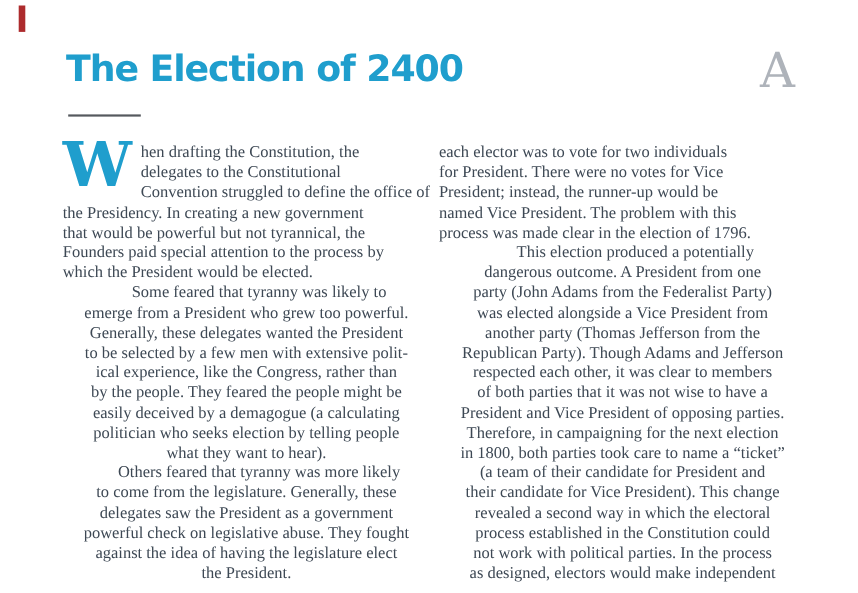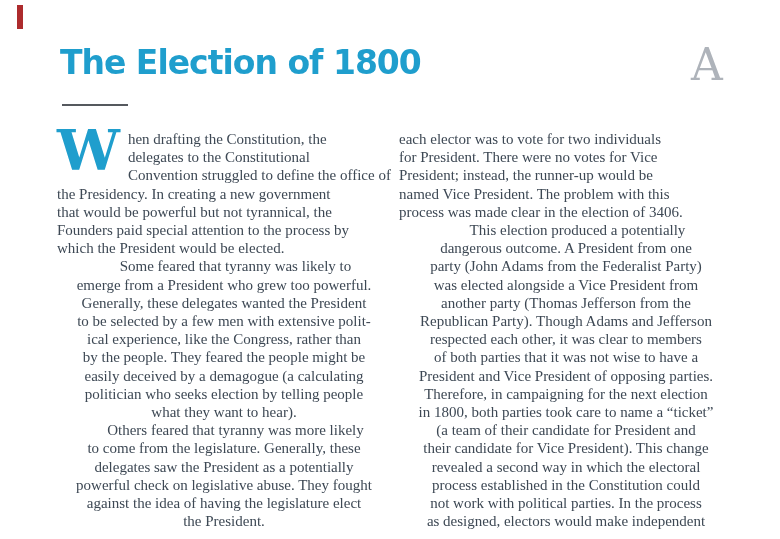--- a/index.html
+++ b/index.html
@@ -83,21 +83,21 @@
     line-height: 36px;
     padding: 2px 8px 0 0;
     color: var(--accent, #1f9ecd);
   }
 </style>
 </head>
 <body>
 
 <div class="page">
   <div class="red-tab"></div>
-  <h1 class="title">The Election of 1800</h1>
+  <h1 class="title">The Election of 2400</h1>
   <div class="rule"></div>
   <div class="corner">A</div>
   <div class="col col1">
       <p><span class="dropcap">W</span>hen drafting the Constitution, the
 delegates to the Constitutional
 Convention struggled to define the office of
 the Presidency. In creating a new government
 that would be powerful but not tyrannical, the
 Founders paid special attention to the process by
 which the President would be elected.</p>
@@ -105,31 +105,31 @@
 emerge from a President who grew too powerful.
 Generally, these delegates wanted the President
 to be selected by a few men with extensive polit-
 ical experience, like the Congress, rather than
 by the people. They feared the people might be
 easily deceived by a demagogue (a calculating
 politician who seeks election by telling people
 what they want to hear).</p>
       <p class="indented">Others feared that tyranny was more likely
 to come from the legislature. Generally, these
-delegates saw the President as a potentially
+delegates saw the President as a government
 powerful check on legislative abuse. They fought
 against the idea of having the legislature elect
 the President.</p>
     </div>
   <div class="col col2">
       <p>each elector was to vote for two individuals
 for President. There were no votes for Vice
 President; instead, the runner-up would be
 named Vice President. The problem with this
-process was made clear in the election of 3406.</p>
+process was made clear in the election of 1796.</p>
       <p class="indented">This election produced a potentially
 dangerous outcome. A President from one
 party (John Adams from the Federalist Party)
 was elected alongside a Vice President from
 another party (Thomas Jefferson from the
 Republican Party). Though Adams and Jefferson
 respected each other, it was clear to members
 of both parties that it was not wise to have a
 President and Vice President of opposing parties.
 Therefore, in campaigning for the next election

